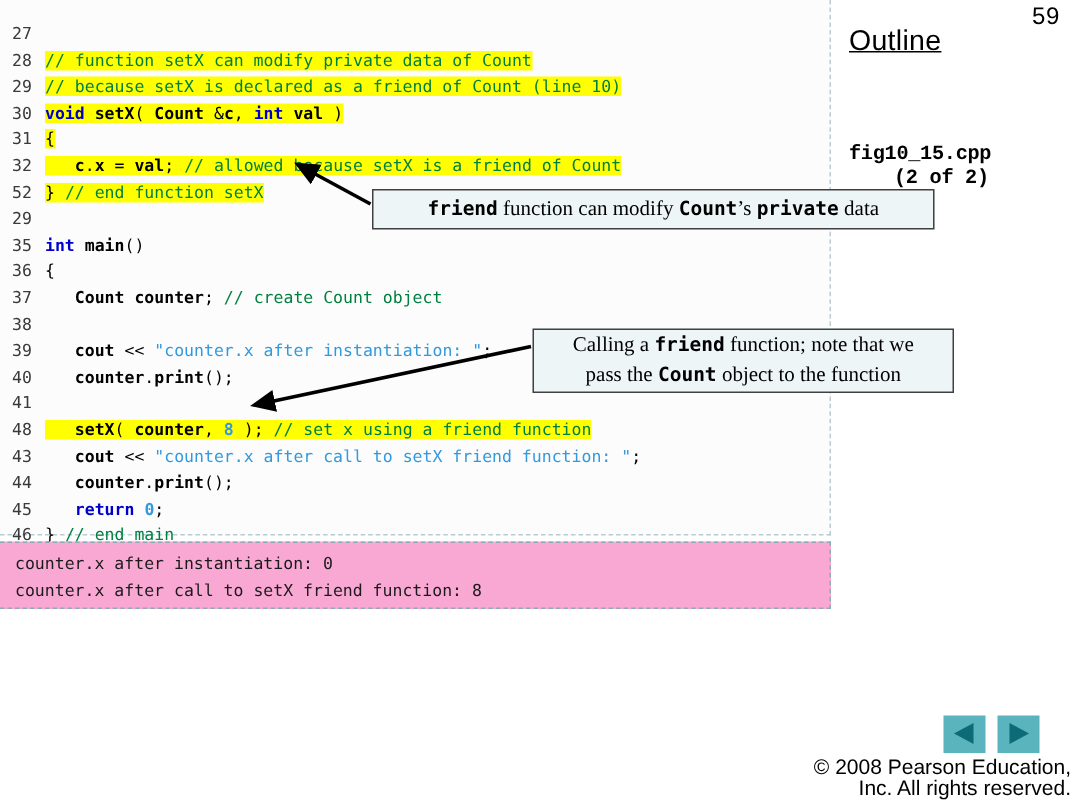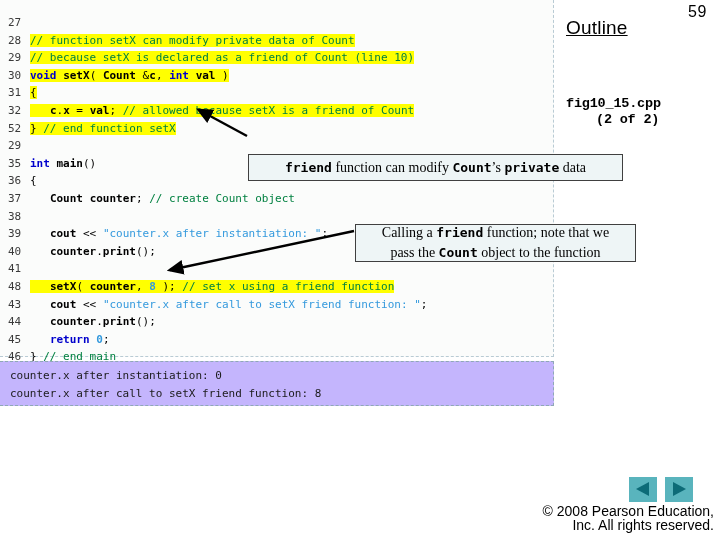--- a/index.html
+++ b/index.html
@@ -97,21 +97,21 @@
   .num { color: #3399dd; font-weight: bold; }
   .pl { color: #000000; font-weight: bold; }
 
   
   #output-panel {
     position: absolute;
     left: 0px;
     top: 361px;
     width: 554px;
     height: 45px;
-    background: #c4b5fd;
+    background: #f9a8d4;
     border-top: 1px dashed #8fa9b5;
     border-right: 1px dashed #8fa9b5;
     border-bottom: 1px dashed #8fa9b5;
     box-sizing: border-box;
   }
   #output-text {
     position: absolute;
     left: 10px;
     top: 5px;
     font-family: "DejaVu Sans Mono", "Liberation Mono", monospace;
@@ -129,39 +129,38 @@
     box-sizing: border-box;
     font-family: "Liberation Serif", serif;
     font-size: 14px;
     color: #000000;
     text-align: center;
     display: flex;
     align-items: center;
     justify-content: center;
     flex-direction: column;
     z-index: 5;
-    margin-top: 28px;
   }
   .callout .mono {
     font-family: "DejaVu Sans Mono", "Liberation Mono", monospace;
     font-weight: bold;
     font-size: 13px;
   }
   #callout-friend {
     left: 248px;
     top: 126px;
     width: 375px;
     height: 27px;
     white-space: nowrap;
   }
   #callout-call {
     left: 355px;
-    top: 196px;
+    top: 219px;
     width: 281px;
-    height: 38px;
+    height: 43px;
     line-height: 20px;
     justify-content: center;
   }
   #callout-call .line { white-space: nowrap; }
 
   
   .arrow-svg {
     position: absolute;
     left: 0;
     top: 0;

